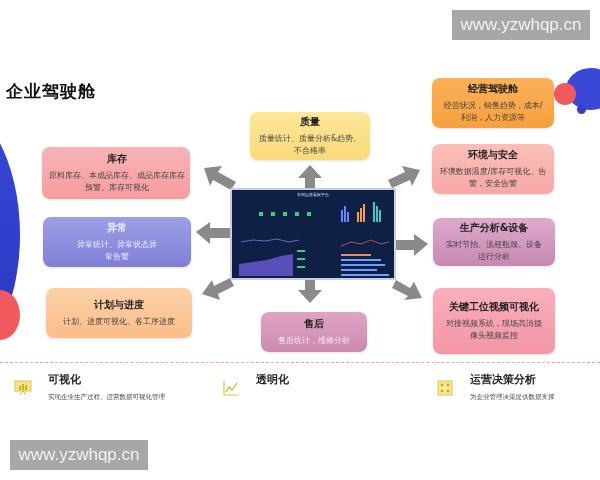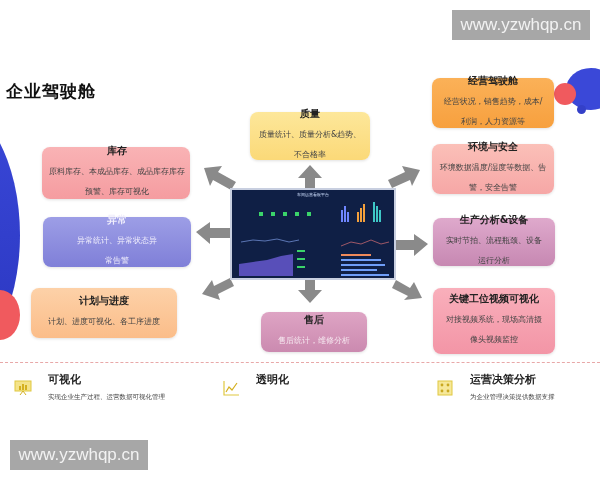--- a/index.html
+++ b/index.html
@@ -2,21 +2,21 @@
 <html><head>
 <meta charset="utf-8">
 <style>
 *{margin:0;padding:0;box-sizing:border-box;}
 body{width:600px;height:480px;background:#fff;position:relative;overflow:hidden;font-family:"DejaVu Sans","Liberation Sans",sans-serif;}
 .abs{position:absolute;}
 .wm{background:#a7a7a7;color:#f2f2f2;font-family:"Liberation Sans",sans-serif;font-size:17px;display:flex;align-items:center;justify-content:center;}
 .title{left:6px;top:80px;font-size:17px;font-weight:bold;color:#111;letter-spacing:1px;}
 .card{border-radius:8px;text-align:center;color:#333;box-shadow:0 1px 3px rgba(0,0,0,0.12);display:flex;flex-direction:column;align-items:center;justify-content:center;padding:4px 6px;}
 .card .h{font-size:10px;font-weight:bold;color:#222;margin-bottom:4px;}
-.card .d{font-size:8px;line-height:20px;color:#444;}
+.card .d{font-size:8px;line-height:12px;color:#444;}
 .card.purple .h,.card.purple .d{color:#f0eefc;}
 .card.mauve .d{color:#f6e8f0;text-align:center;}
 .dash{left:0;top:362px;width:600px;border-top:1px dashed #e8a8a8;}
 .feat{display:flex;align-items:flex-start;}
 .feat .ico{width:18px;height:16px;margin-right:16px;margin-top:8px;}
 .feat .ft{font-size:11px;color:#222;font-weight:bold;}
 .feat .fd{font-size:6.5px;color:#444;margin-top:6px;}
 .dash-panel{background:#0f1f45;border:2px solid #c8cfe0;}
 </style>
 </head>
@@ -43,34 +43,34 @@
   <div class="d" style="width:104px;">质量统计、质量分析&amp;趋势、不合格率</div>
 </div>
 
 <div class="abs card" style="left:432px;top:78px;width:122px;height:50px;background:linear-gradient(180deg,#fbb158,#f7a03e);">
   <div class="h">经营驾驶舱</div>
   <div class="d" style="width:100px;">经营状况，销售趋势，成本/利润，人力资源等</div>
 </div>
 
 <div class="abs card" style="left:432px;top:144px;width:122px;height:50px;background:linear-gradient(180deg,#fbc0b8,#f6a7a6);">
   <div class="h">环境与安全</div>
-  <div class="d" style="width:112px;">环境数据温度/湿度等数据、告警，安全告警</div>
+  <div class="d" style="width:112px;">环境数据温度/库存可视化、告警，安全告警</div>
 </div>
 
 <div class="abs card purple" style="left:43px;top:217px;width:148px;height:50px;background:linear-gradient(180deg,#9d9ee6,#7f7fd8);">
   <div class="h">异常</div>
   <div class="d" style="width:84px;">异常统计、异常状态异常告警</div>
 </div>
 
 <div class="abs card" style="left:433px;top:218px;width:122px;height:48px;background:linear-gradient(180deg,#dfa9cc,#c788b2);">
   <div class="h">生产分析&amp;设备</div>
   <div class="d" style="width:100px;">实时节拍、流程瓶颈、设备运行分析</div>
 </div>
 
-<div class="abs card" style="left:31px;top:288px;width:146px;height:50px;background:linear-gradient(180deg,#fdd1a8,#fbbd89);">
+<div class="abs card" style="left:46px;top:288px;width:146px;height:50px;background:linear-gradient(180deg,#fdd1a8,#fbbd89);">
   <div class="h">计划与进度</div>
   <div class="d" style="width:118px;">计划、进度可视化、各工序进度</div>
 </div>
 
 <div class="abs card" style="left:433px;top:288px;width:122px;height:66px;background:linear-gradient(180deg,#f9afbb,#f395a6);">
   <div class="h">关键工位视频可视化</div>
   <div class="d" style="width:96px;">对接视频系统，现场高清摄像头视频监控</div>
 </div>
 
 <div class="abs card mauve" style="left:261px;top:312px;width:106px;height:40px;background:linear-gradient(180deg,#dea4c4,#cb8ab0);">

